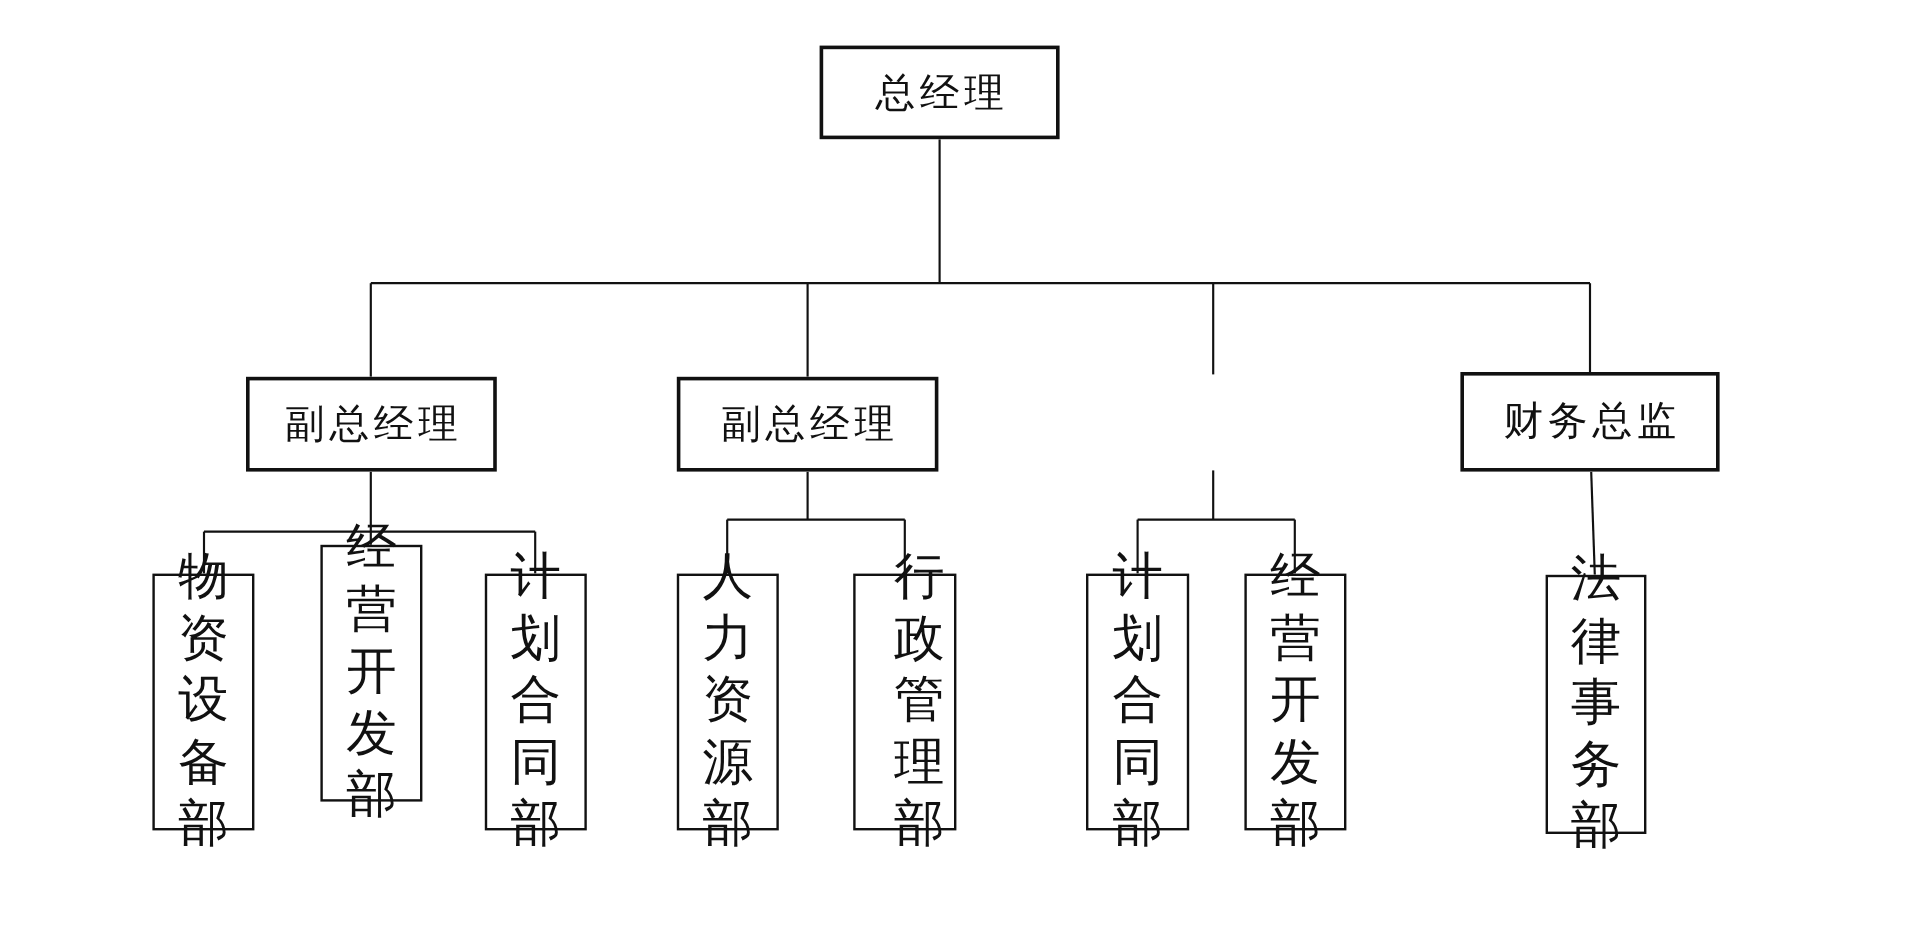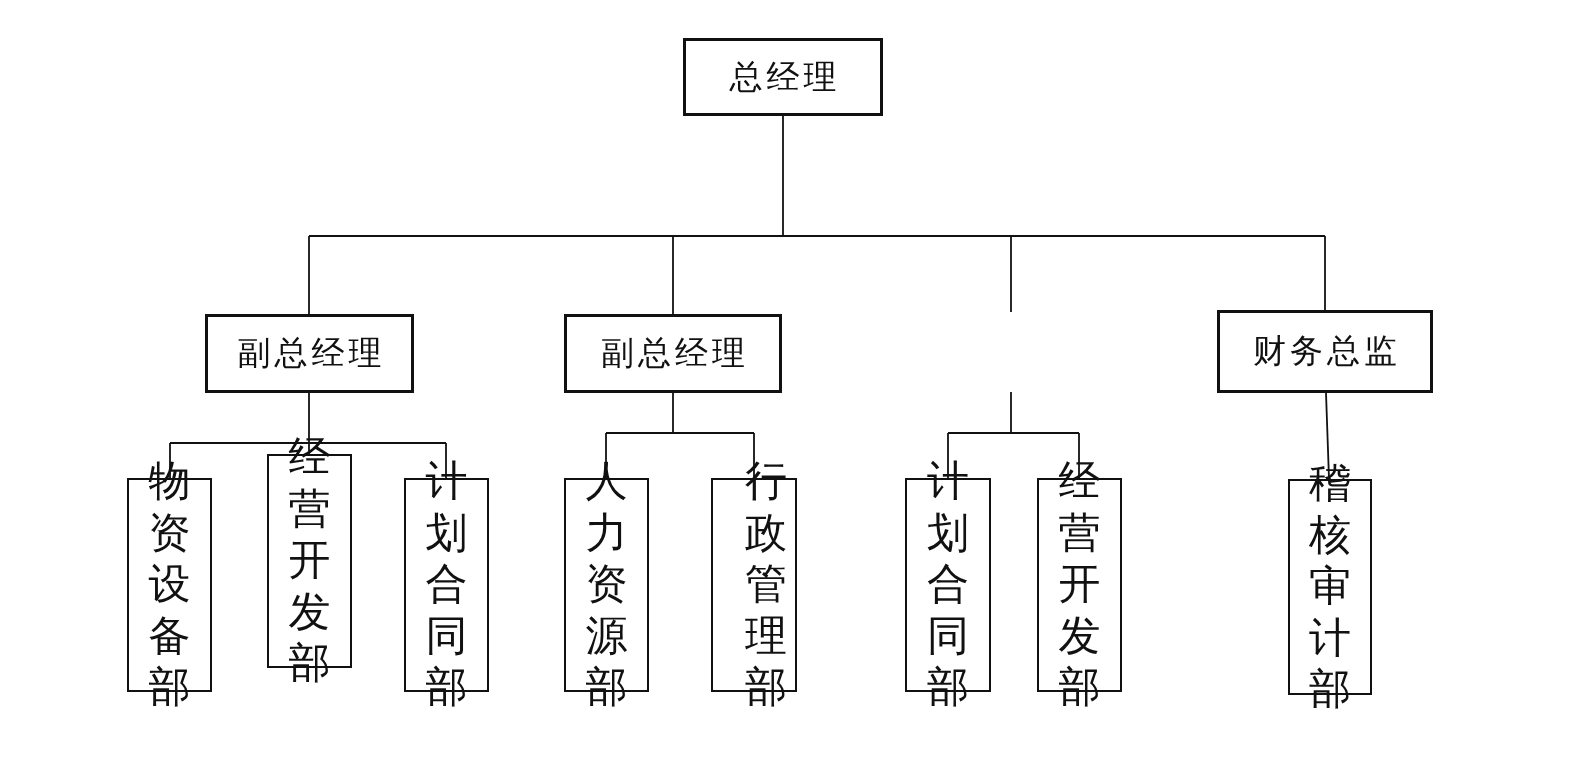--- a/index.html
+++ b/index.html
@@ -118,16 +118,16 @@
   <div class="node dept" style="left:711px; top:478px; width:86px; height:214px;padding-left:24px;">
     <span class="v-text">行政管理部</span>
   </div>
   <div class="node dept" style="left:905px; top:478px; width:86px; height:214px;">
     <span class="v-text">计划合同部</span>
   </div>
   <div class="node dept" style="left:1037px; top:478px; width:85px; height:214px;">
     <span class="v-text">经营开发部</span>
   </div>
   <div class="node dept" style="left:1288px; top:479px; width:84px; height:216px;">
-    <span class="v-text">稽核审计部</span>
+    <span class="v-text">法律事务部</span>
   </div>
 
 </div>
 
 </body></html>

